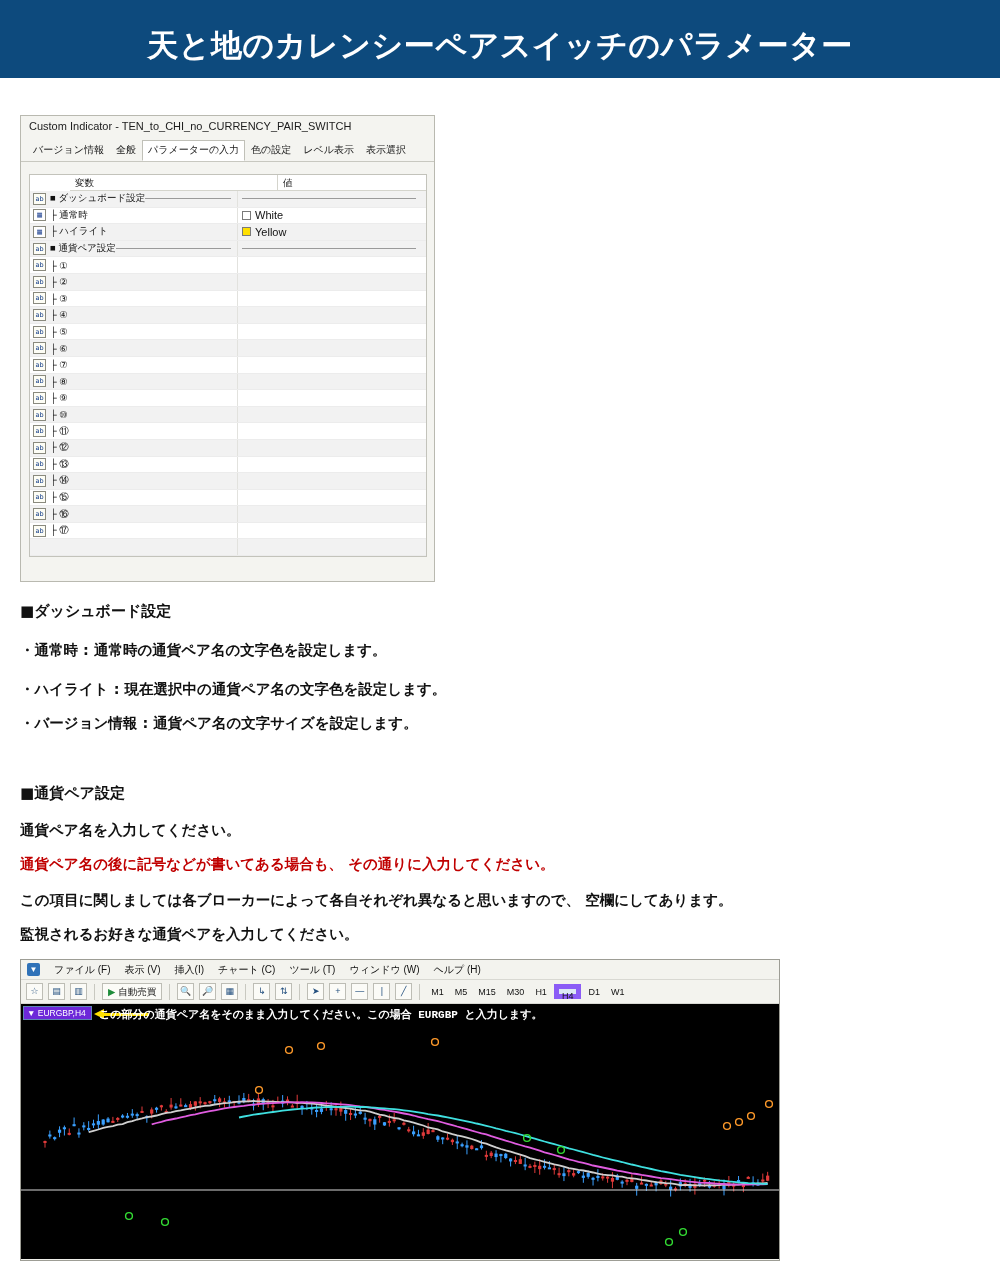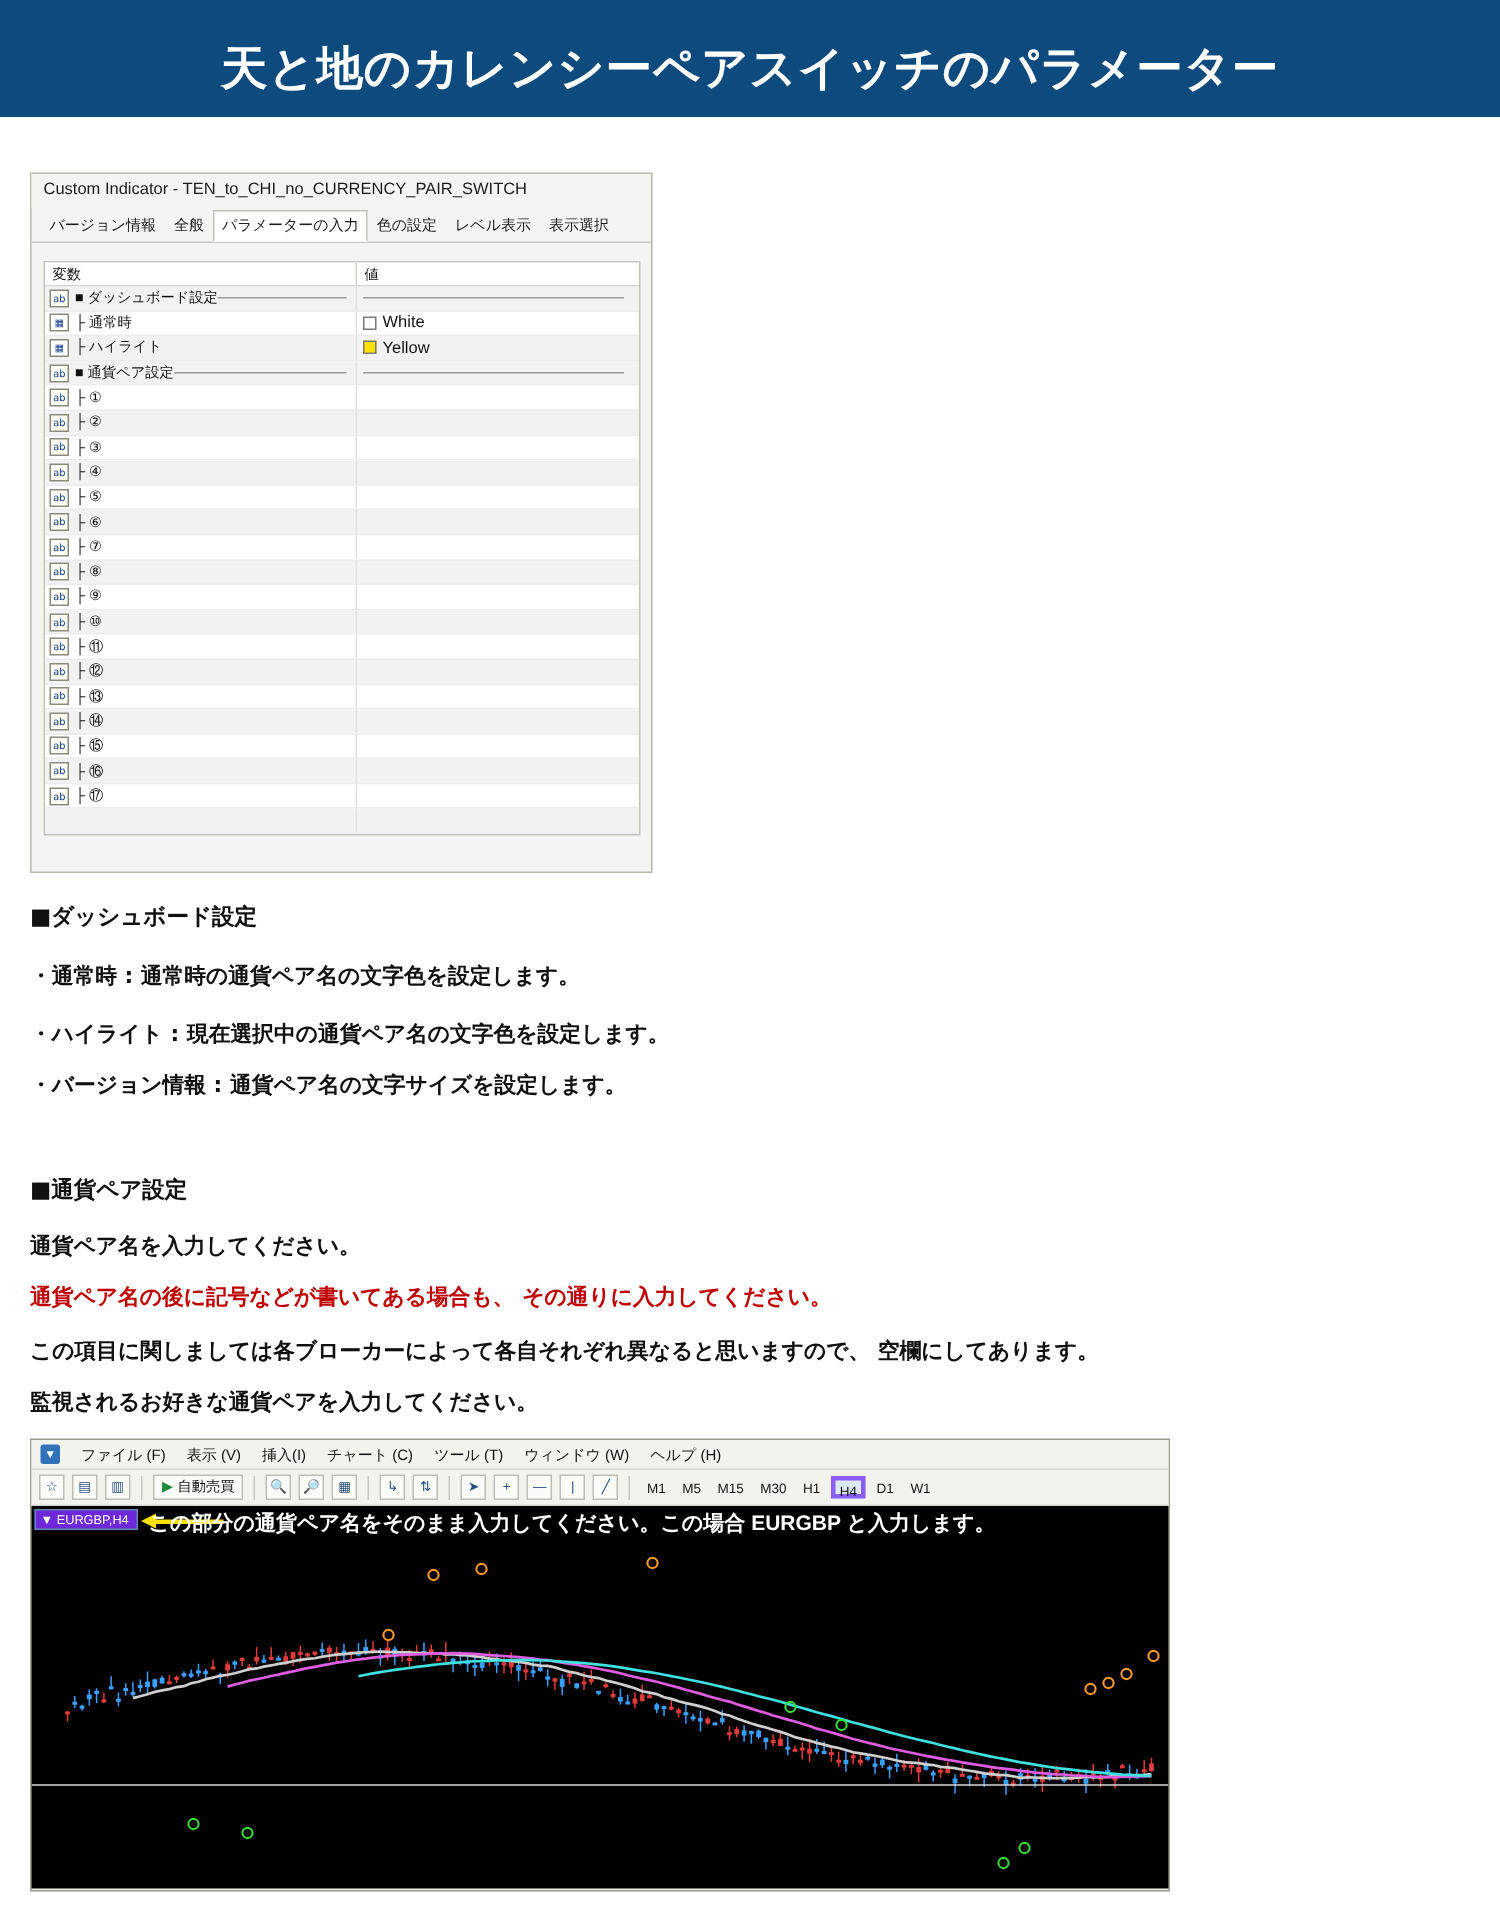--- a/index.html
+++ b/index.html
@@ -66,20 +66,21 @@
     width: 398px; height: 383px;
     background: #ffffff;
     border: 1px solid #c3c3bb;
     overflow: hidden;
   }
   .grid-head {
     display: flex;
     height: 16px;
     border-bottom: 1px solid #d4d4cc;
     background: #ffffff;
+    margin-left: 40px;
   }
   .grid-head .col1 {
     width: 208px; font-size: 9.5px; padding: 2px 0 0 5px;
     border-right: 1px solid #d4d4cc; color: #111;
   }
   .grid-head .col2 {
     flex: 1; font-size: 9.5px; padding: 2px 0 0 5px; color: #111;
   }
   .row {
     display: flex;
@@ -170,37 +171,37 @@
     border: 1px solid #bdbdb5; background: #fbfbf7;
     font-size: 9.5px; line-height: 15px; color: #111;
     display:flex; align-items:center; gap:3px;
   }
   .tb-sep { width: 1px; height: 16px; background: #c8c8c0; margin: 0 2px; }
   .tf {
     height: 15px; padding: 0 3px;
     font-size: 9px; line-height: 14px; color: #111;
     border: 1px solid transparent;
   }
-  .tf.active { border: 3px solid #8b5cf6; background: #dce8f5; }
+  .tf.active { border: 5px solid #8b5cf6; background: #dce8f5; }
   .chart-area {
     position: relative;
     height: 255px;
     background: #000000;
     overflow: hidden;
   }
   .sym-tab {
     position: absolute; left: 2px; top: 2px;
     background: #6d28d9; color: #ffffff;
     font-size: 8.5px; padding: 1px 5px 1px 3px;
     border: 1px solid #5f86b5;
   }
   .annot {
     position: absolute; left: 78px; top: 3px;
-    color: #ffffff; font-size: 14px; font-weight: bold;
-    font-family: Liberation Sans, sans-serif;
+    color: #ffffff; font-size: 11px; font-weight: bold;
+    font-family: Liberation Mono, monospace;
   }
   .arrow {
     position: absolute; left: 82px; top: 9px;
     width: 46px; height: 3px; background: #ffe000;
   }
   .arrow::before{
     content:""; position:absolute; left:-9px; top:-4px;
     border-top: 5.5px solid transparent;
     border-bottom: 5.5px solid transparent;
     border-right: 10px solid #ffe000;

